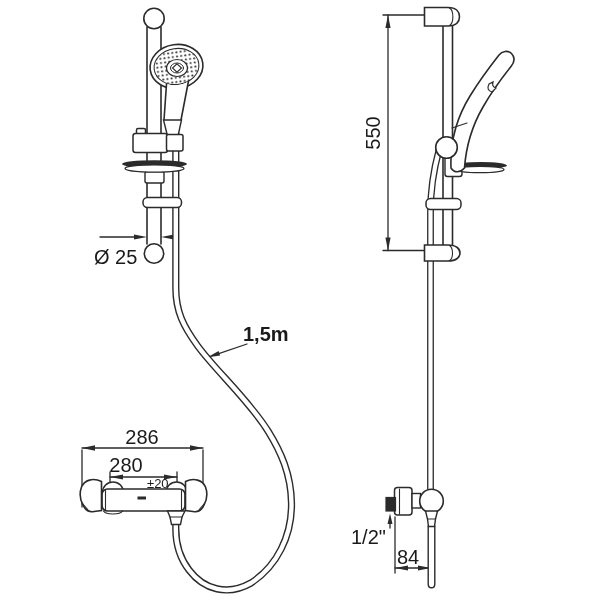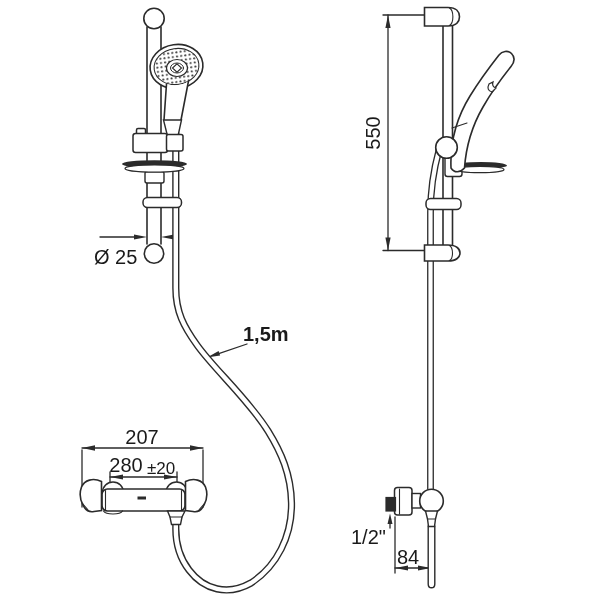--- a/index.html
+++ b/index.html
@@ -11,21 +11,21 @@
     overflow:hidden;
   }
   .canvas svg{position:absolute;left:0;top:0;}
   .dim-label{
     position:absolute;
     color:#1a1a1a;
     font-size:20px;
     line-height:1;
     white-space:nowrap;
   }
-  .dim-label.small{font-size:17px;}
+  .dim-label.small{font-size:13px;margin-top:17px;}
   .dim-label.center{text-align:center;}
   .rot-90{transform:rotate(-90deg);transform-origin:center center;}
 </style>
 </head>
 <body>
 
 <div class="canvas">
 
   <svg width="600" height="600" viewBox="0 0 600 600">
     <defs>
@@ -210,21 +210,21 @@
         <path d="M425.5,511 L437.5,511 L435.5,519 L434.5,526.5 L428.5,526.5 L427.5,519 Z" fill="#ffffff" stroke-width="1.4"></path>
         <line x1="427.5" y1="519" x2="435.5" y2="519" stroke-width="1.1"></line>
       </g>
     </g>
   </svg>
 
   <span class="dim-label" style="left:94px;top:219px;margin-top:28px;">Ø 25</span>
 
   <span class="dim-label" style="left:243px;top:324px;font-weight:bold;">1,5m</span>
 
-  <span class="dim-label center" style="left:119px;top:427px;width:46px;">207</span>
+  <span class="dim-label center" style="left:119px;top:427px;width:46px;">286</span>
 
   <span class="dim-label center" style="left:103px;top:455px;width:46px;">280</span>
 
   <span class="dim-label small" style="left:147px;top:460px;">±20</span>
 
   <span class="dim-label center rot-90" style="left:348px;top:123px;width:50px;">550</span>
 
   <span class="dim-label" style="left:351px;top:527px;">1/2"</span>
 
   <span class="dim-label center" style="left:397px;top:547px;width:14px;">84</span>

